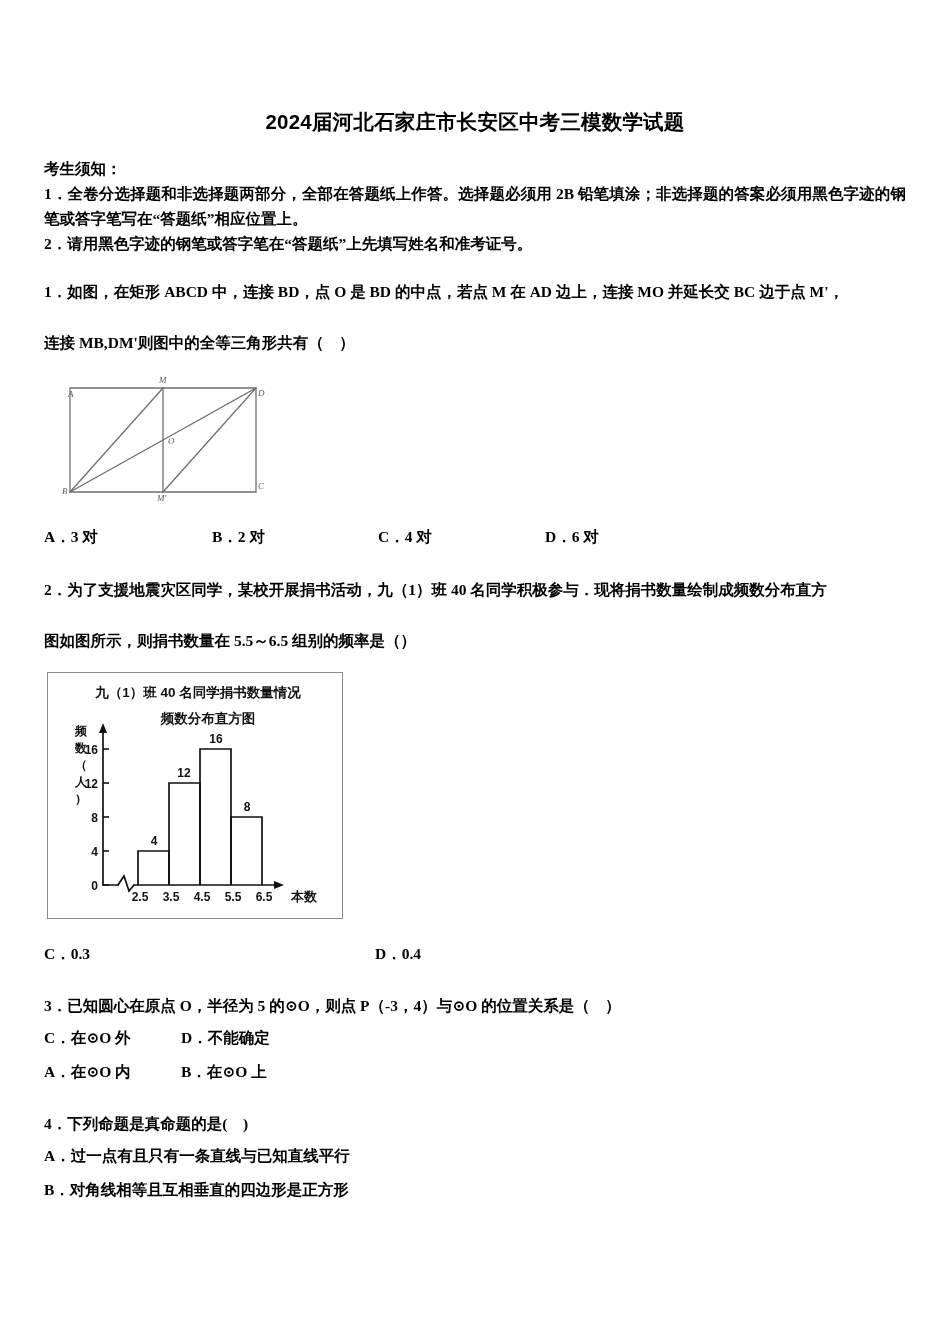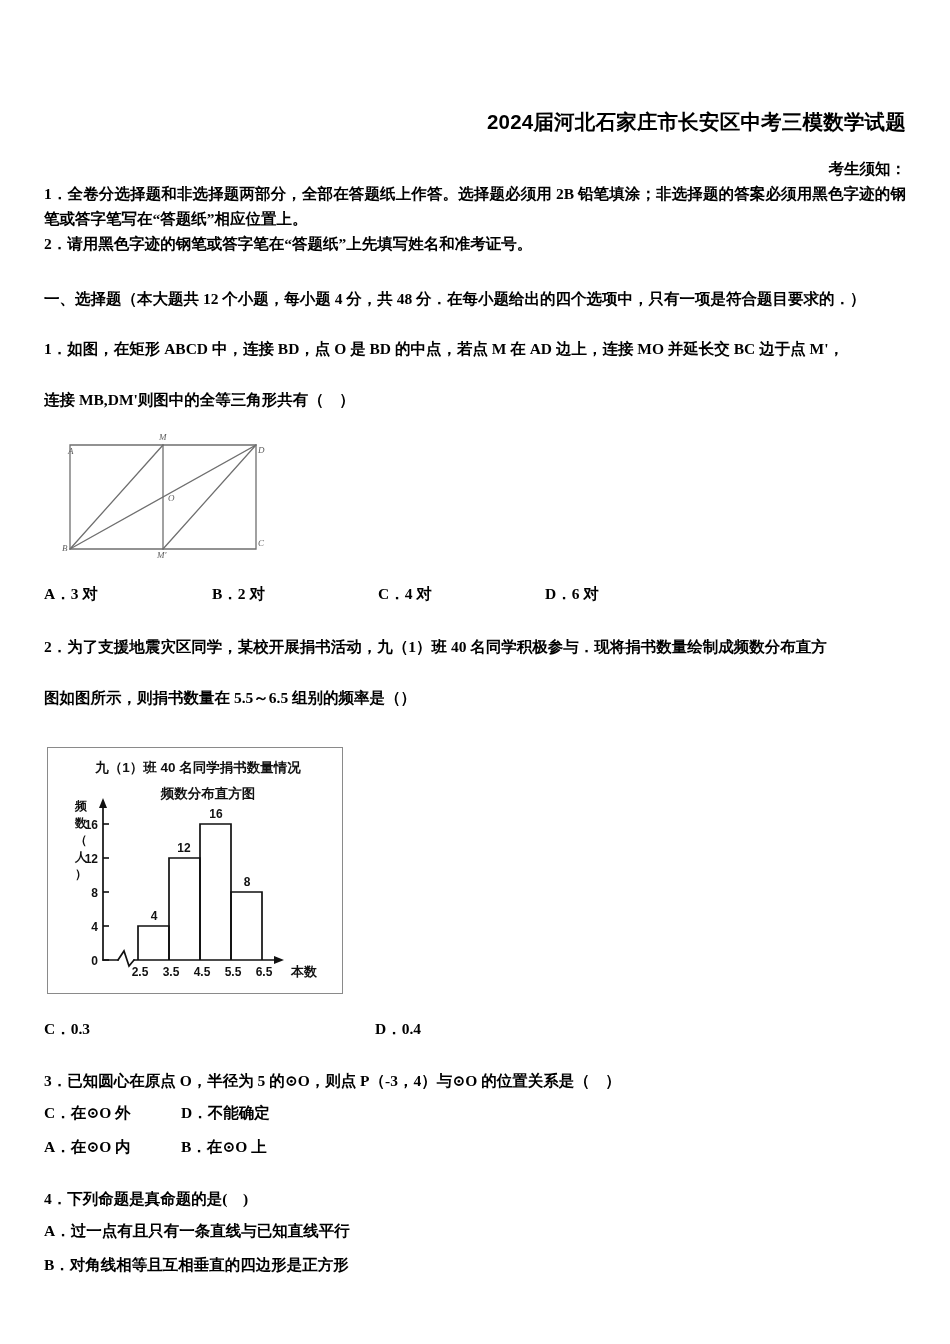--- a/index.html
+++ b/index.html
@@ -23,36 +23,35 @@
     box-sizing: border-box;
   }
   .content {
     position: absolute;
     left: 44px;
     top: 0;
     width: 862px;
   }
 
   .doc-title {
-    text-align: right;
+    text-align: center;
     font-weight: bold;
     font-size: 20.5px;
     letter-spacing: 0.2px;
     margin-top: 110px;
     margin-bottom: 12px;
     line-height: 1.2;
     font-family: "Liberation Sans", "DejaVu Sans", sans-serif;
   }
 
   .notice-head {
     font-size: 15.5px;
     font-weight: bold;
     margin-top: 22px;
     line-height: 1.55;
-    text-align: right;
   }
   .notice-line {
     font-size: 15.5px;
     font-weight: bold;
     line-height: 1.62;
     text-align: justify;
   }
 
   .section-head {
     font-size: 15.5px;
@@ -86,21 +85,21 @@
   
   .fig-geom {
     margin-top: 12px;
     margin-left: 16px;
     width: 215px;
     height: 132px;
   }
 
   
   .fig-hist {
-    margin-top: 34px;
+    margin-top: 16px;
     margin-left: 3px;
     width: 296px;
     height: 247px;
     border: 1.5px solid #8a8a8a;
     box-sizing: border-box;
     background: #fff;
     position: relative;
   }
   .fig-hist svg { display: block; }
 
@@ -112,21 +111,20 @@
 <div class="page">
   <div class="content">
 
     <div class="doc-title">2024届河北石家庄市长安区中考三模数学试题</div>
 
     <div class="notice-head">考生须知：</div>
 
     <div class="notice-line">1．全卷分选择题和非选择题两部分，全部在答题纸上作答。选择题必须用 2B 铅笔填涂；非选择题的答案必须用黑色字迹的钢笔或答字笔写在“答题纸”相应位置上。</div>
     <div class="notice-line">2．请用黑色字迹的钢笔或答字笔在“答题纸”上先填写姓名和准考证号。</div>
 
-    <div class="section-head">一、选择题（本大题共 12 个小题，每小题 4 分，共 48 分．在每小题给出的四个选项中，只有一项是符合题目要求的．）</div>
 
     <div class="q-text">1．如图，在矩形 ABCD 中，连接 BD，点 O 是 BD 的中点，若点 M 在 AD 边上，连接 MO 并延长交 BC 边于点 M'，</div>
     <div class="q-text">连接 MB,DM'则图中的全等三角形共有（　）</div>
 
     <div class="fig-geom">
       <svg width="215" height="132" viewBox="0 0 215 132" xmlns="http://www.w3.org/2000/svg">
         <g stroke="#6f6f6f" stroke-width="1.3" fill="none" stroke-linecap="round">
 
           <path d="M10 18 L196 18 L196 122 L10 122 Z"></path>
 

